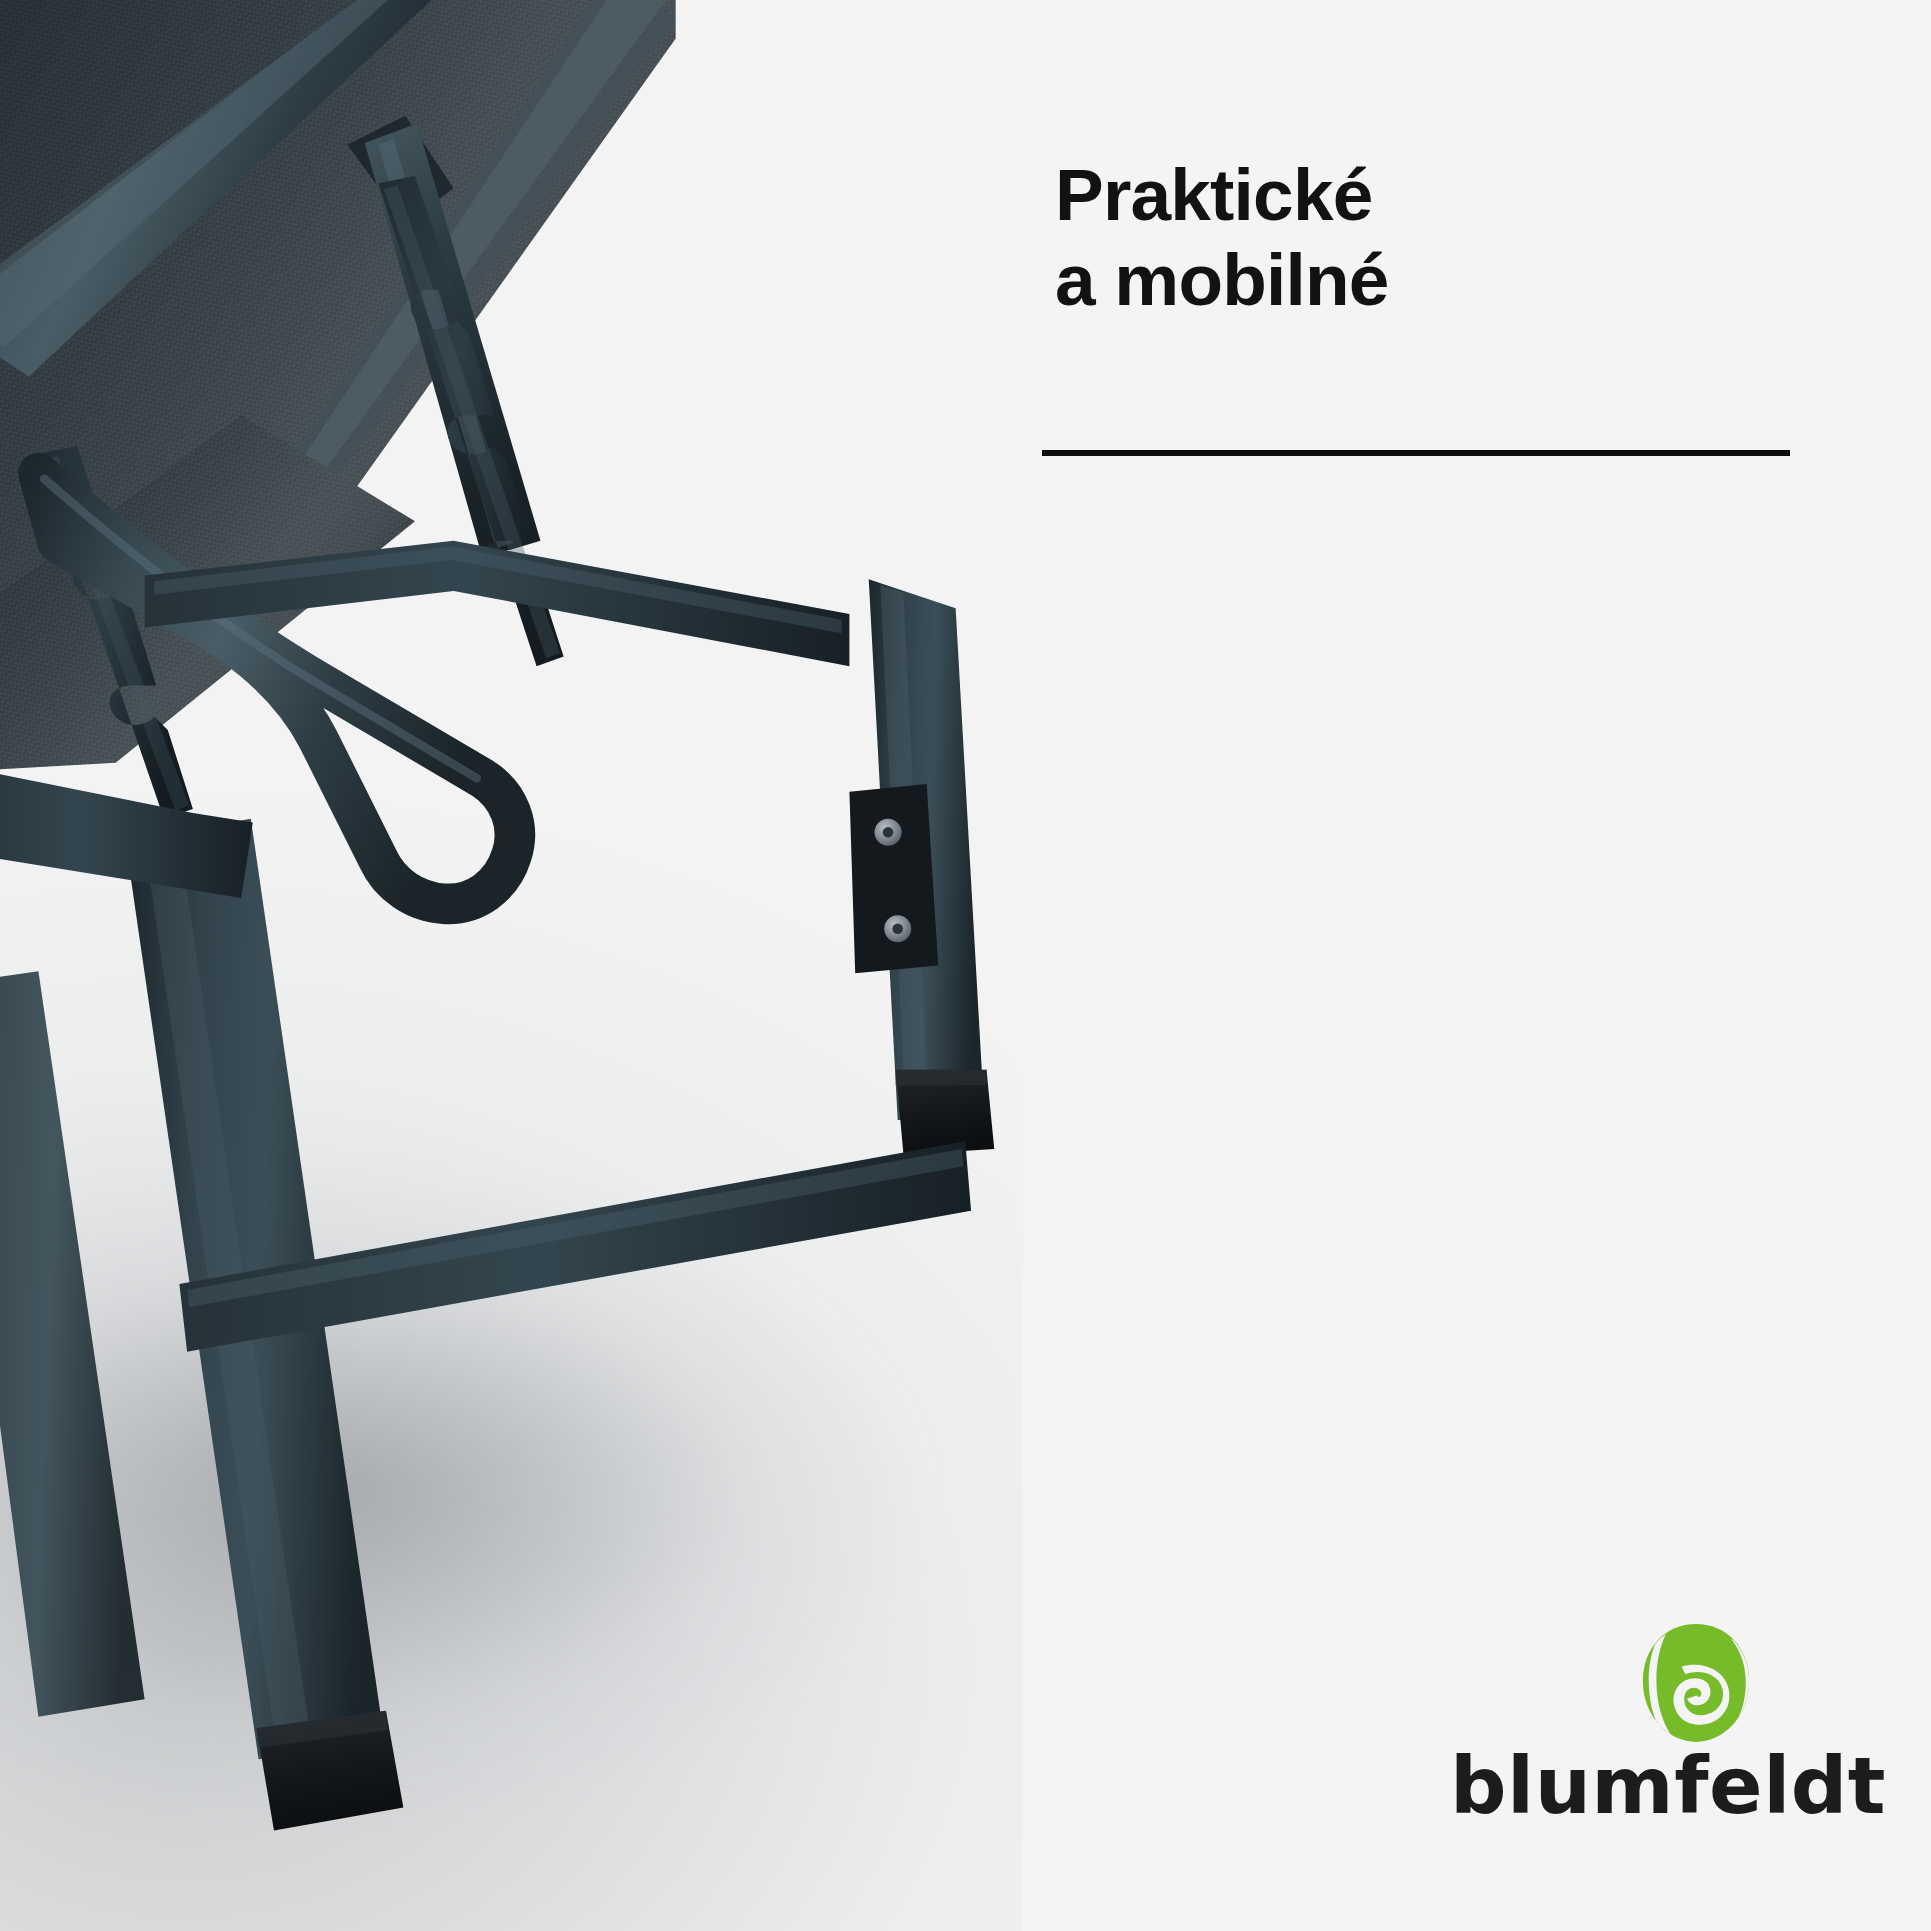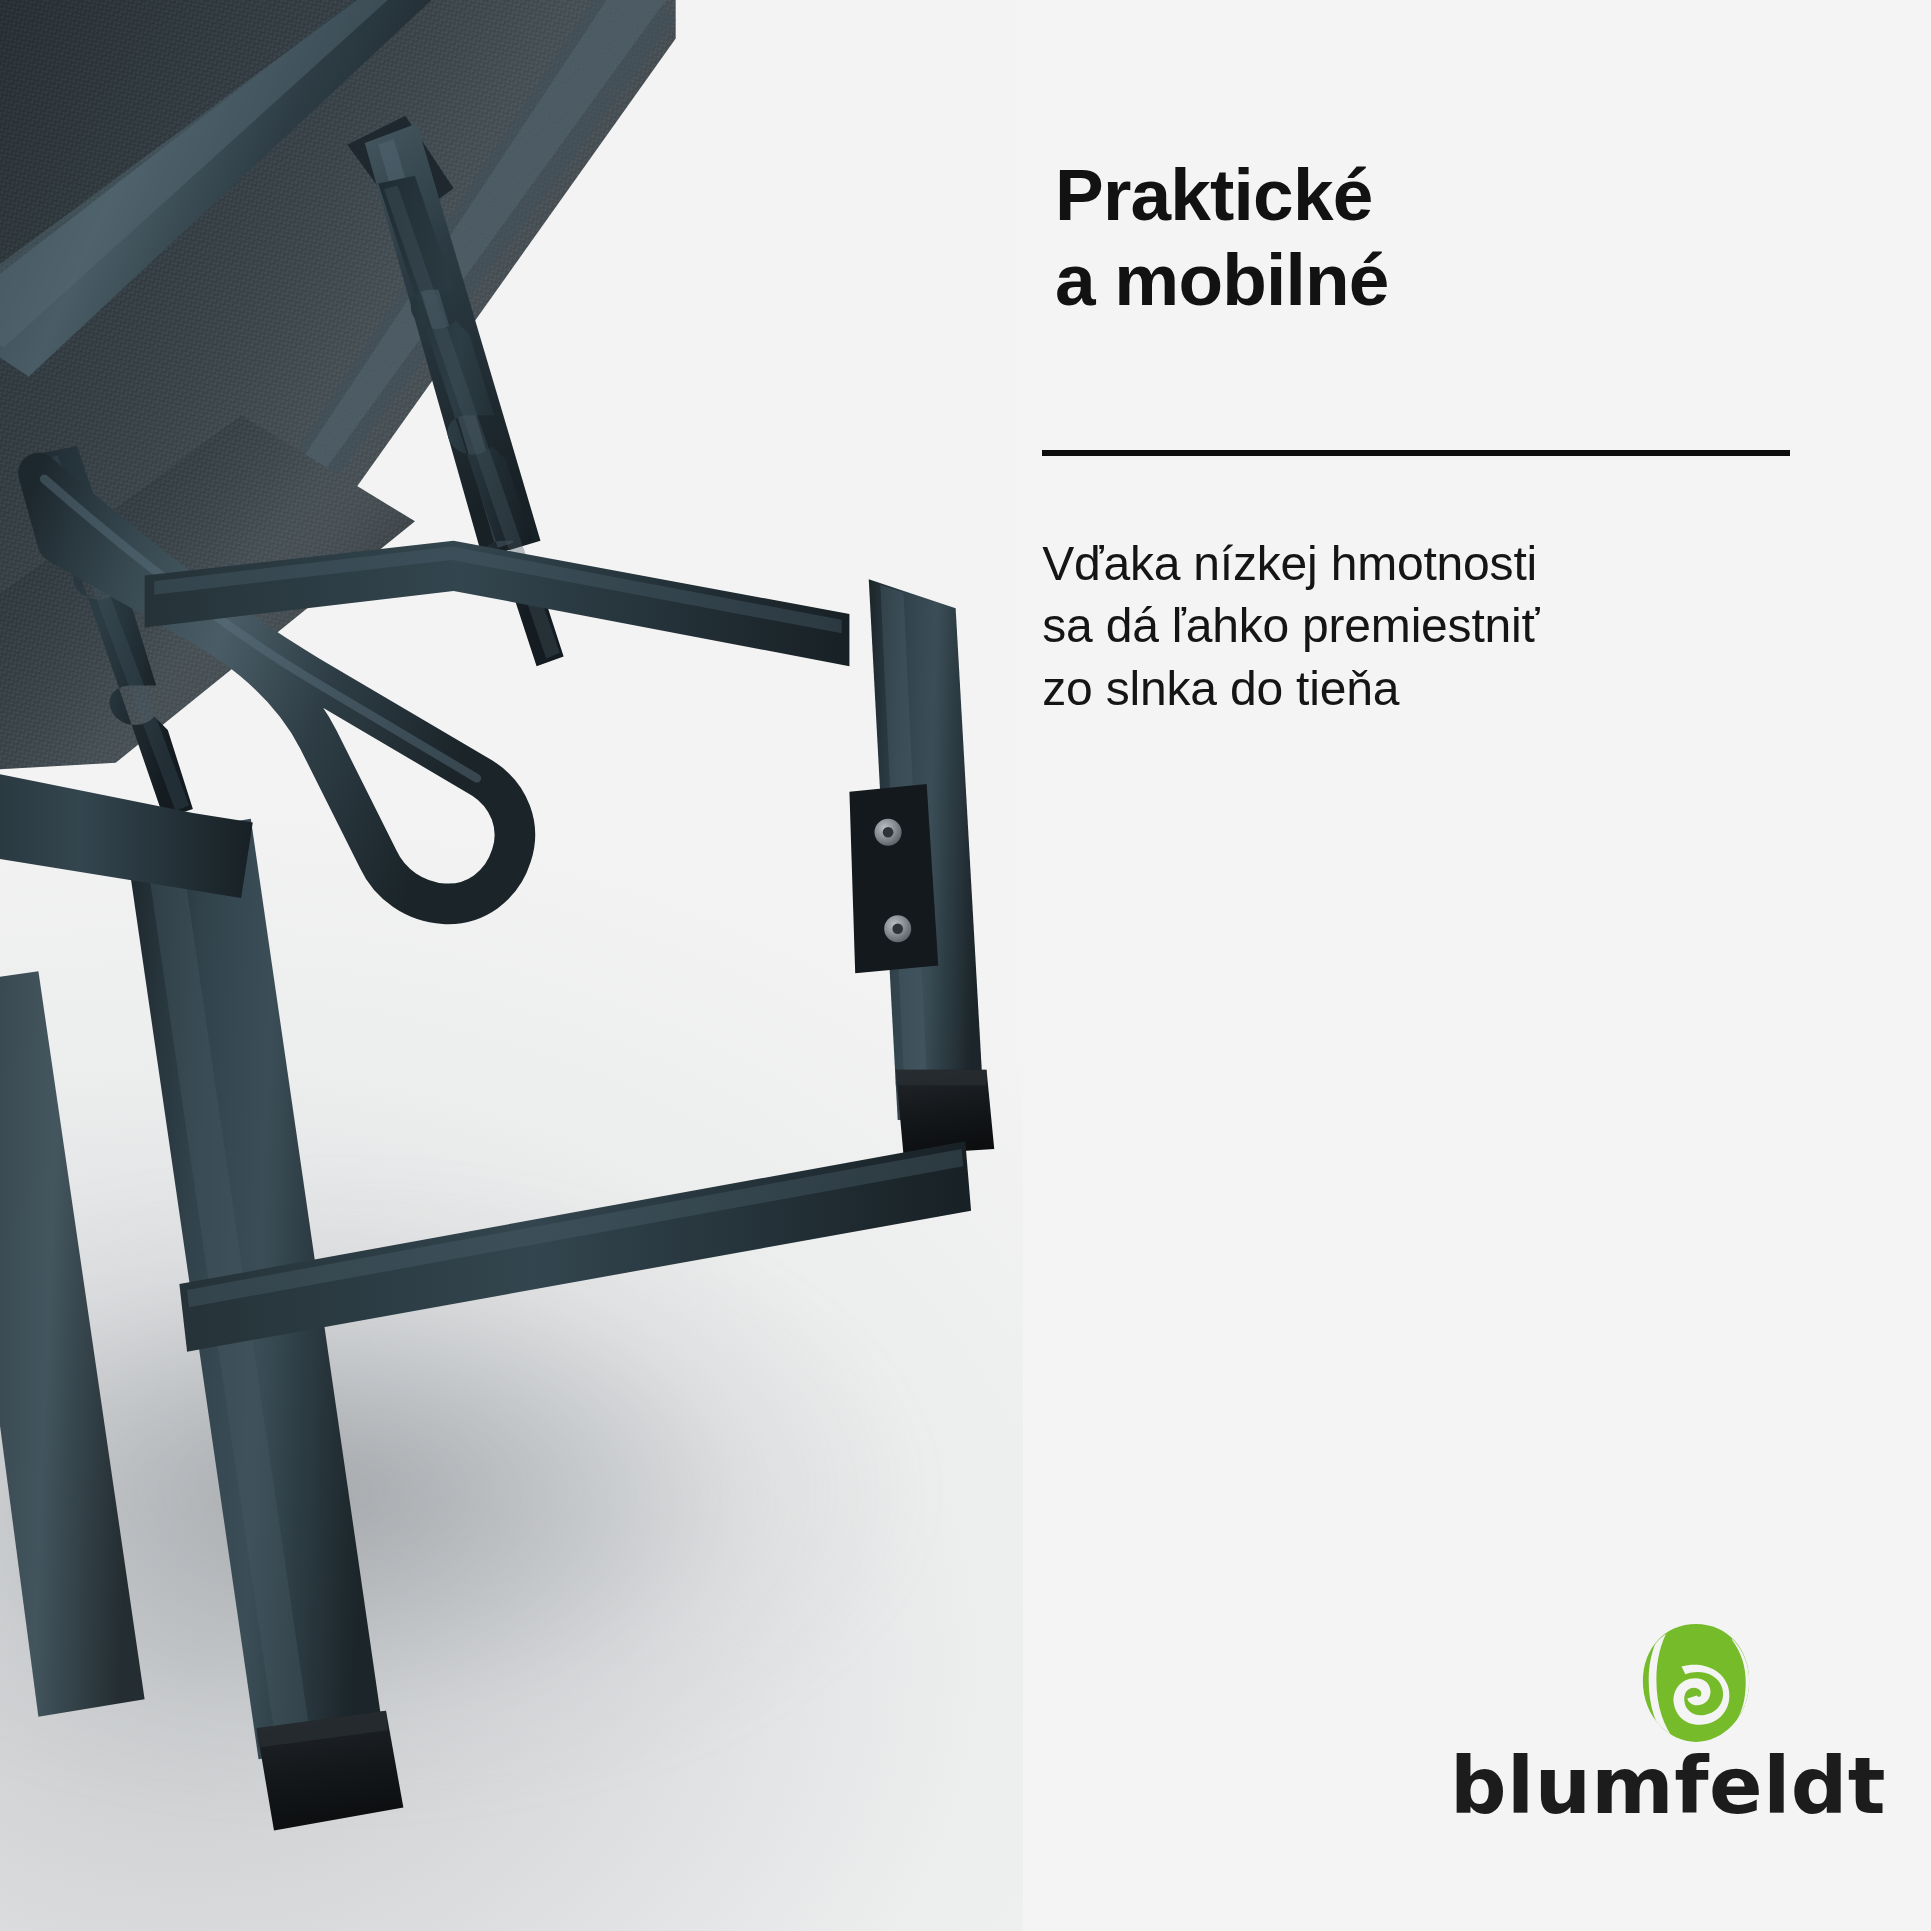--- a/index.html
+++ b/index.html
@@ -312,23 +312,20 @@
     </svg>
   </div>
 
   <div class="panel">
 
     <div class="headline">Praktické
 a mobilné</div>
 
     <div class="divider"></div>
 
-    <div class="subcopy">Vďaka nízkej hmotnosti
-sa dá ľahko premiestniť
-zo slnka do tieňa</div>
 
     <div class="logo">
       <svg class="logo-mark" viewBox="0 0 118 126">
         <defs>
           <clipPath id="leafclip">
             <path d="M59,2
                      C 90,2 114,28 114,61
                      C 114,97 88,124 59,124
                      C 30,124 4,97 4,61
                      C 4,28 28,2 59,2 Z"></path>

